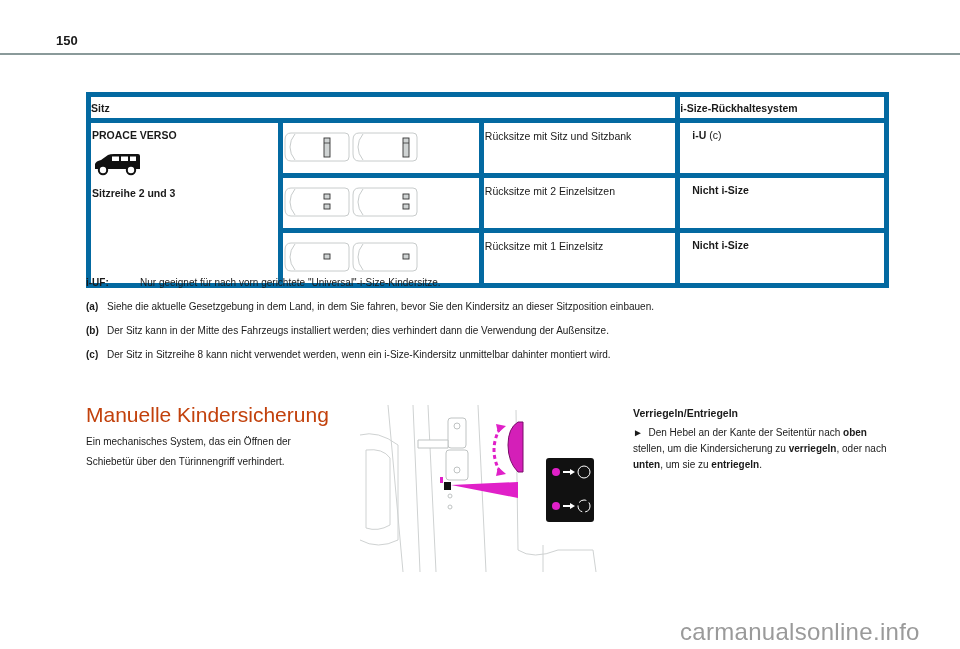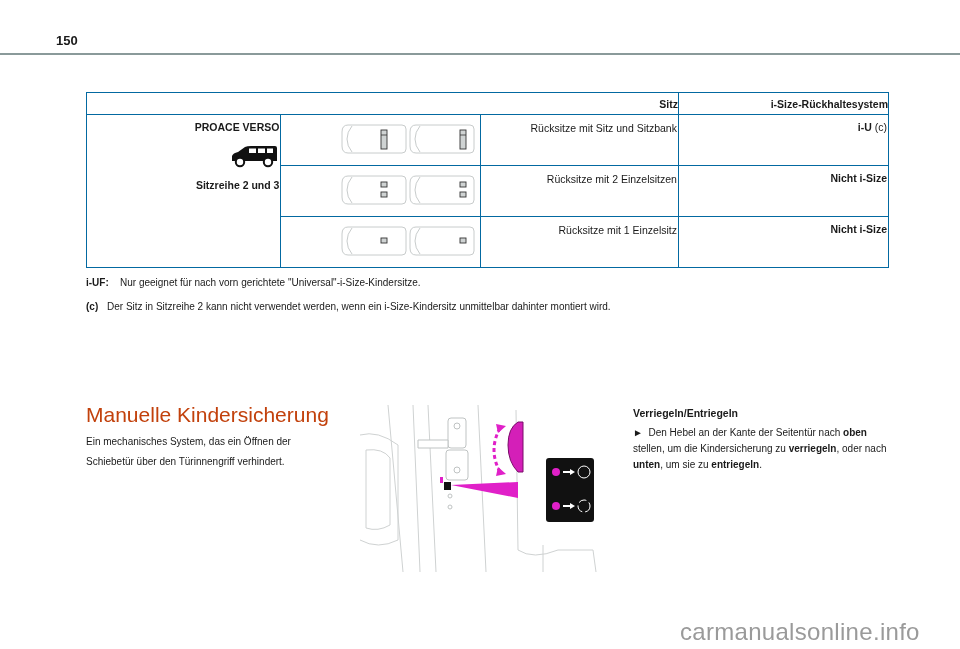--- a/index.html
+++ b/index.html
@@ -7,21 +7,21 @@
     width: 960px; height: 649px; position: relative; overflow: hidden;
     background: #ffffff; font-family: "Liberation Sans", sans-serif; color: #1a1a1a;
   }
   .page-num { position: absolute; left: 56px; top: 33px; font-size: 13px; font-weight: bold; }
   .top-rule { position: absolute; left: 0; top: 53px; width: 960px; height: 2px; background: #8a9a9a; }
 
   table.seat-table {
     position: absolute; left: 86px; top: 92px; width: 803px;
     border-collapse: collapse; font-size: 10.5px;
   }
-  .seat-table td, .seat-table th { border: 1px solid #0369a1; text-align: right; vertical-align: top; }
+  .seat-table td, .seat-table th { border: 5px solid #0369a1; text-align: left; vertical-align: top; }
   .seat-table th { font-weight: bold; height: 21px; vertical-align: middle; padding: 0; }
   .seat-table td.model { width: 196px; padding-top: 6px; }
   .seat-table td.diagram { width: 200px; height: 50px; vertical-align: middle; padding: 0; }
   .seat-table td.desc { width: 200px; padding-top: 7px; }
   .seat-table td.result { width: 200px; padding-top: 6px; font-weight: bold; padding-left: 12px; }
   .seat-table td.result .paren { font-weight: normal; }
   .model-name { font-weight: bold; font-size: 10.5px; }
   .model-row { font-weight: bold; margin-top: 10px; }
   .van-wrap { margin-top: 10px; height: 26px; }
 
@@ -129,24 +129,30 @@
     <td class="desc">Rücksitze mit 1 Einzelsitz</td>
     <td class="result">
       <span>Nicht i-Size</span>
     </td>
   </tr>
 </tbody>
   </table>
 
 <div class="notes">
   <div class="note">
-    <span class="k" style="width:34px">i-UF:</span><span>Nur geeignet für nach vorn gerichtete "Universal"-i-Size-Kindersitze.</span>
-  </div>
-  <div class="note">
-    <span class="k" style="width:21px">(c)</span><span>Der Sitz in Sitzreihe 2 kann nicht verwendet werden, wenn ein i-Size-Kindersitz unmittelbar dahinter montiert wird.</span>
+    <span class="k" style="width:54px">i-UF:</span><span>Nur geeignet für nach vorn gerichtete "Universal"-i-Size-Kindersitze.</span>
+  </div>
+  <div class="note">
+    <span class="k" style="width:21px">(a)</span><span>Siehe die aktuelle Gesetzgebung in dem Land, in dem Sie fahren, bevor Sie den Kindersitz an dieser Sitzposition einbauen.</span>
+  </div>
+  <div class="note">
+    <span class="k" style="width:21px">(b)</span><span>Der Sitz kann in der Mitte des Fahrzeugs installiert werden; dies verhindert dann die Verwendung der Außensitze.</span>
+  </div>
+  <div class="note">
+    <span class="k" style="width:21px">(c)</span><span>Der Sitz in Sitzreihe 8 kann nicht verwendet werden, wenn ein i-Size-Kindersitz unmittelbar dahinter montiert wird.</span>
   </div>
 </div>
 
 <h2 class="h-title">Manuelle Kindersicherung</h2>
 <div class="intro">Ein mechanisches System, das ein Öffnen der Schiebetür über den Türinnengriff verhindert.</div>
 
 <div class="illus">
   <svg width="250" height="172" viewBox="0 0 250 172">
     <g fill="none" stroke="#cfd2d2" stroke-width="1">
       <path d="M30 5 L45 172"></path>

